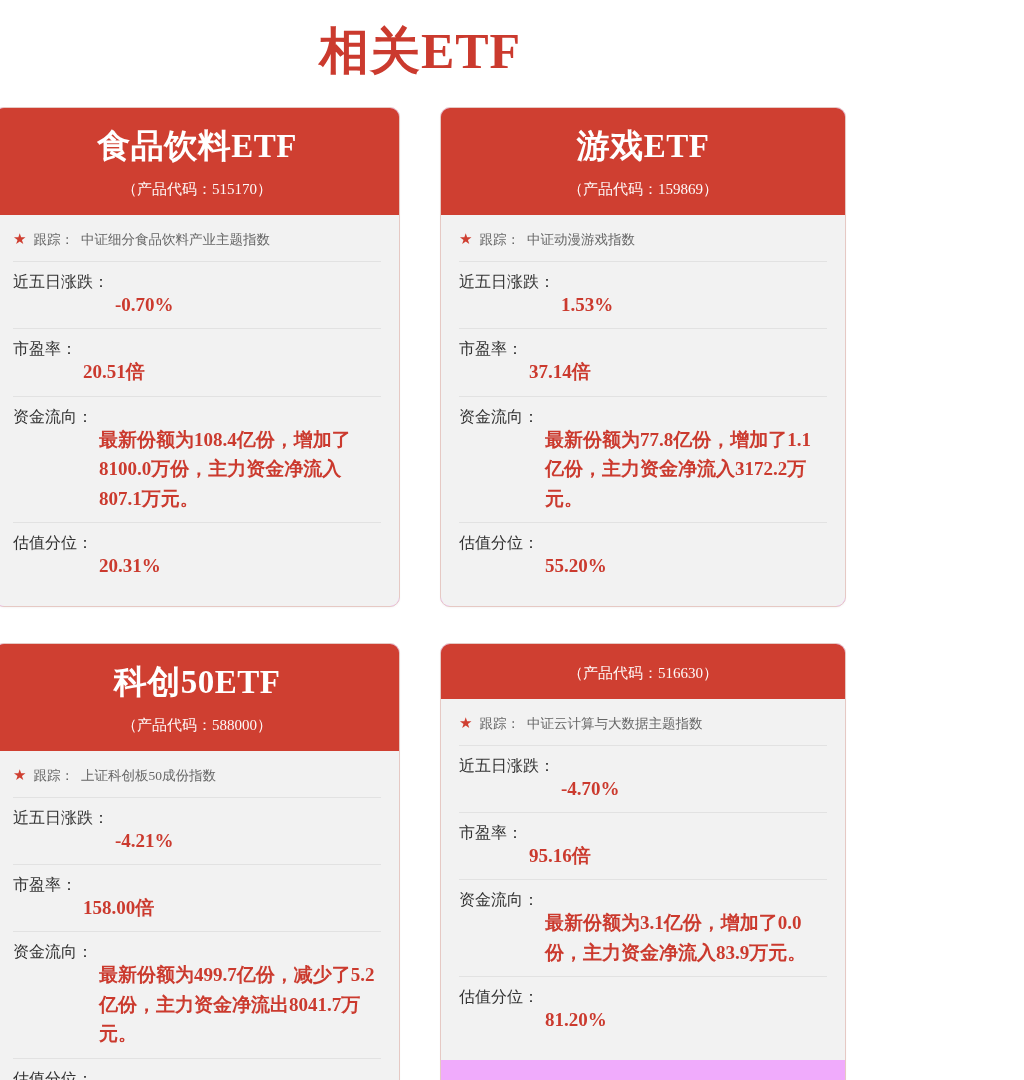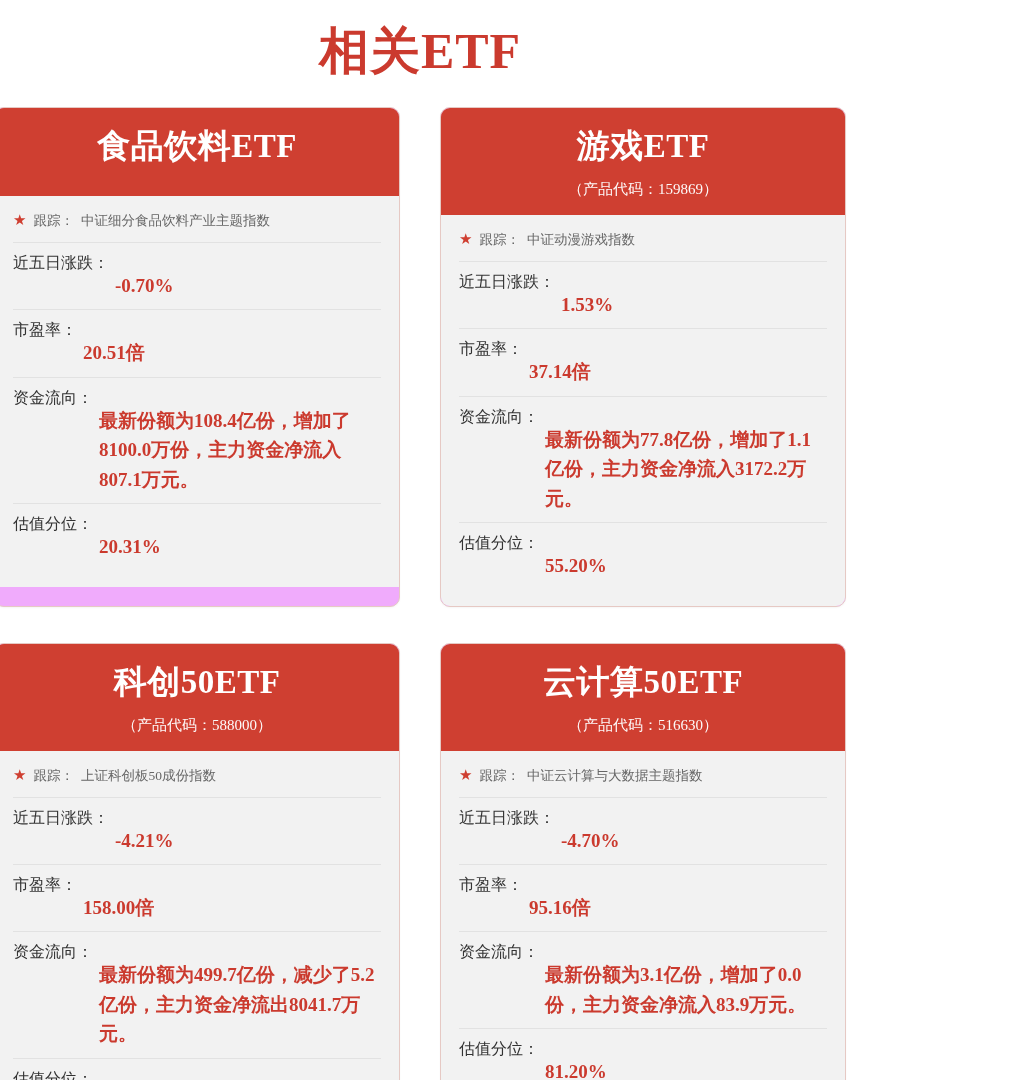--- a/index.html
+++ b/index.html
@@ -108,20 +108,21 @@
 
 <div class="page">
 
   <h1 class="page-title">相关ETF</h1>
 
   <div class="grid">
 
     <div class="card">
       <div class="card-head">
         <div class="card-title">食品饮料ETF</div>
+        <div class="card-code">（产品代码：515170）</div>
       </div>
       <div class="card-body">
         <div class="track-row">
           <span class="star">★</span>
           <span class="track-label">跟踪：</span>
           <span class="track-value">中证细分食品饮料产业主题指数</span>
         </div>
         <div class="row">
           <span class="row-label">近五日涨跌：</span>
           <span class="row-value">-0.70%</span>
@@ -196,21 +197,20 @@
         </div>
         <div class="row">
           <span class="row-label">估值分位：</span>
           <span class="row-value">96.41%</span>
         </div>
       </div>
     </div>
 
     <div class="card">
       <div class="card-head">
-        <div class="card-title">云计算50ETF</div>
         <div class="card-code">（产品代码：516630）</div>
       </div>
       <div class="card-body">
         <div class="track-row">
           <span class="star">★</span>
           <span class="track-label">跟踪：</span>
           <span class="track-value">中证云计算与大数据主题指数</span>
         </div>
         <div class="row">
           <span class="row-label">近五日涨跌：</span>

